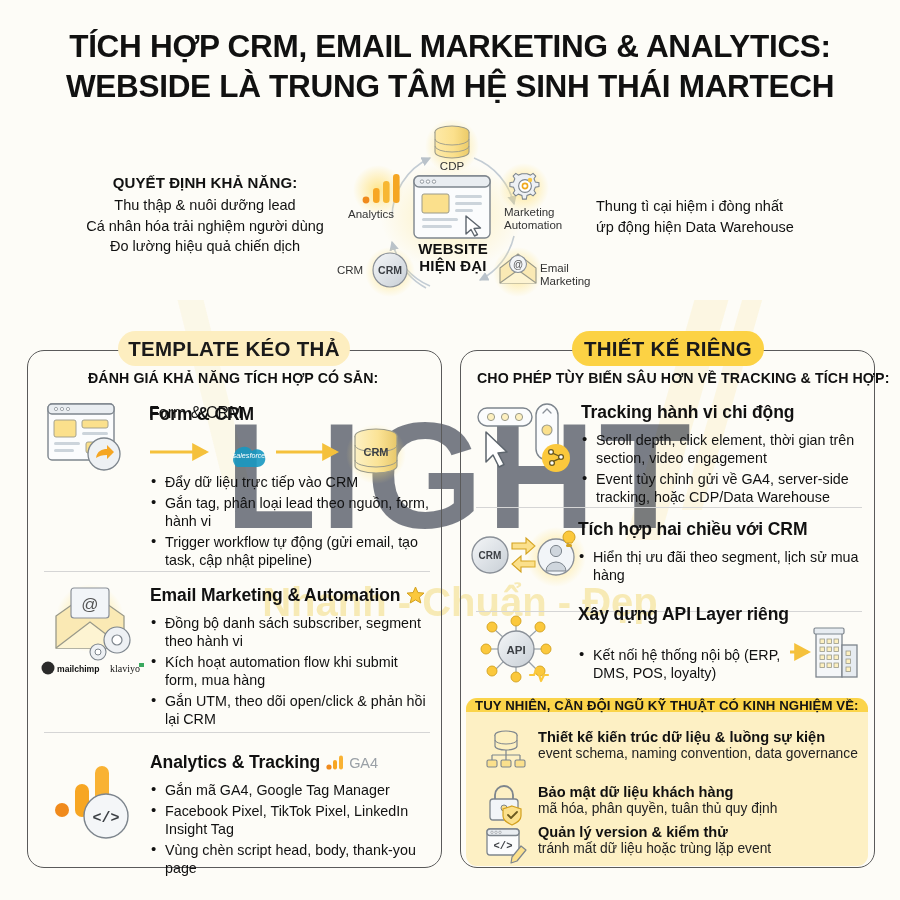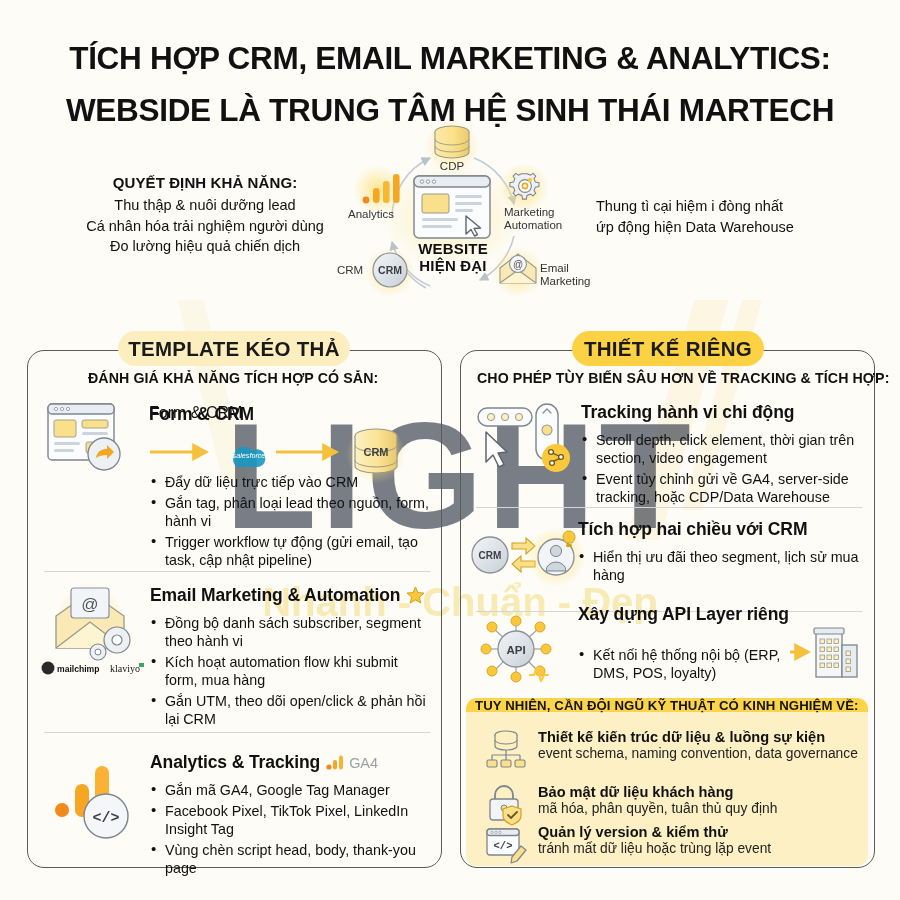--- a/index.html
+++ b/index.html
@@ -28,21 +28,21 @@
   .r2{left:712px;top:300px;width:20px;height:210px;transform:skewX(-16deg);}
   .r3{left:200px;top:300px;width:26px;height:180px;transform:skewX(14deg);opacity:.3;}
 
   
   .title{
     position:absolute;left:0;top:26px;width:900px;text-align:center;
     font-size:31.5px;font-weight:bold;line-height:1.28;letter-spacing:-0.3px;
     color:#111;
     z-index:3;
   }
-  .title div{white-space:nowrap;margin-top:12px;}
+  .title div{white-space:nowrap;}
 
   
   .hero{position:absolute;left:0;top:120px;width:900px;height:200px;z-index:3;}
 
   .hero-left{
     position:absolute;left:60px;top:52px;width:290px;text-align:center;
     font-size:14.5px;line-height:1.42;color:#111;
   }
   .hero-left .hl{font-weight:bold;font-size:15px;letter-spacing:.1px;margin-bottom:2px;}
   .hero-right{

